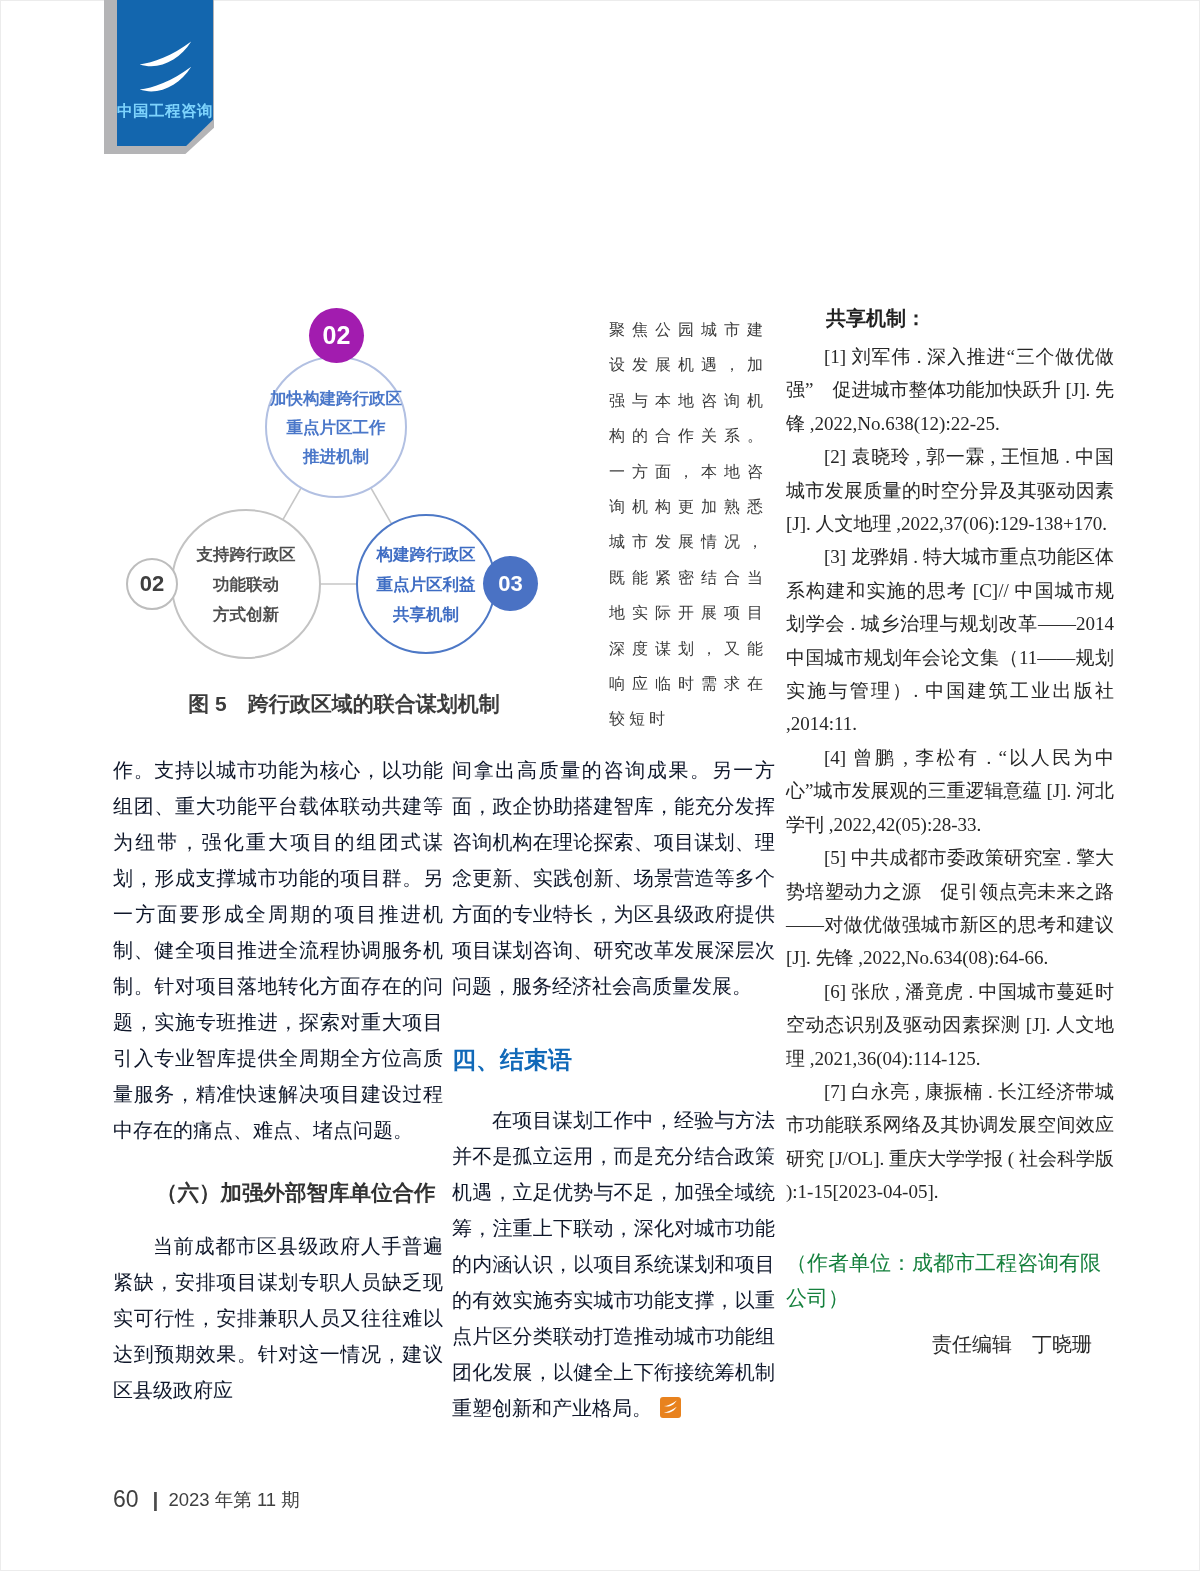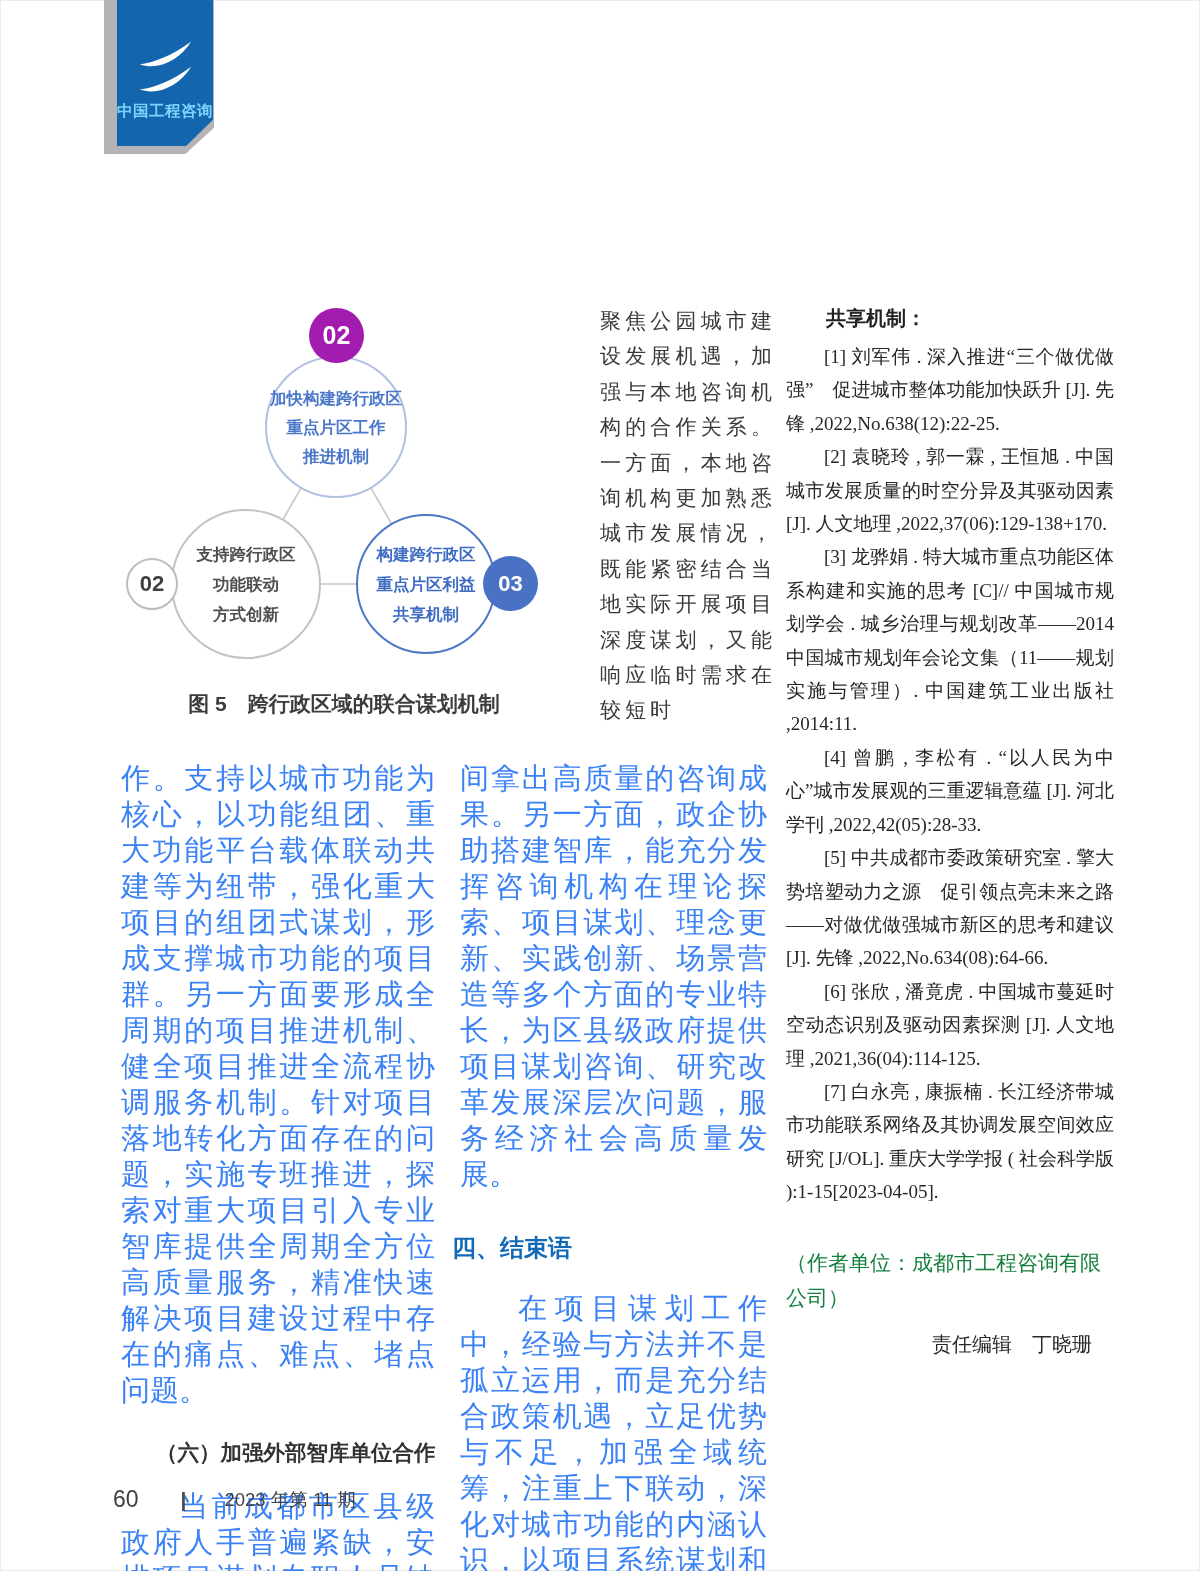--- a/index.html
+++ b/index.html
@@ -47,29 +47,29 @@
   .b03 { left:370px; top:256px; width:55px; height:55px; background:#4a72c4; color:#fff; font-size:22px; }
   .caption {
     position:absolute; left:0; top:390px; width:100%; text-align:center;
     font-weight:bold; font-size:21px; color:#3c3c3c;
   }
 
   
   .col { position:absolute; }
   .narrowcol { left:600px; top:303px; width:176px; }
   .narrowcol p {
-    margin:0; font-size:21px; line-height:35.4px; letter-spacing:4px;
+    margin:9px; font-size:16px; line-height:35.4px; letter-spacing:4px;
     color:#3a3a3a; text-align:justify;
   }
   .col1 { left:113px; top:752px; width:330px; }
   .col2 { left:452px; top:752px; width:323px; }
   .col3 { left:786px; top:305px; width:328px; }
 
   .bodytext {
-    margin:8px; font-size:29px; line-height:36px; color:#3b82f6; text-align:justify;
+    margin:0; font-size:20px; line-height:36px; color:#0f172a; text-align:justify;
   }
   .indent { text-indent:2em; }
   .subhead {
     margin:27px 0 17px; font-size:21.5px; font-weight:bold; color:#333;
     text-indent:2em; line-height:36px;
   }
   .bluehead { margin:40px 0 26px; font-size:24px; font-weight:bold; color:#1169b8; }
 
   .ref-head {
     margin:0 0 8px; font-family:"Liberation Serif", serif; font-weight:bold;
@@ -85,21 +85,21 @@
     color:#2a2a2a; text-align:right; padding-right:22px;
   }
 
   .endmark {
     display:inline-block; width:21px; height:21px; background:#e8821e;
     border-radius:3px; margin-left:8px; vertical-align:-3px; position:relative;
   }
   .endmark svg { position:absolute; left:3px; top:2px; }
 
   
-  .footer { position:absolute; left:113px; top:1486px; display:flex; align-items:center; color:#3f3f3f;gap:28px; }
+  .footer { position:absolute; left:113px; top:1486px; display:flex; align-items:center; color:#3f3f3f; }
   .pageno { font-size:23px; }
   .sep { font-size:21px; color:#4a4a4a; margin:0 10px 0 14px; font-weight:bold; }
   .issue { font-size:18.5px; }
 </style>
 </head>
 <body>
 
 <div class="page">
 
   <div>

